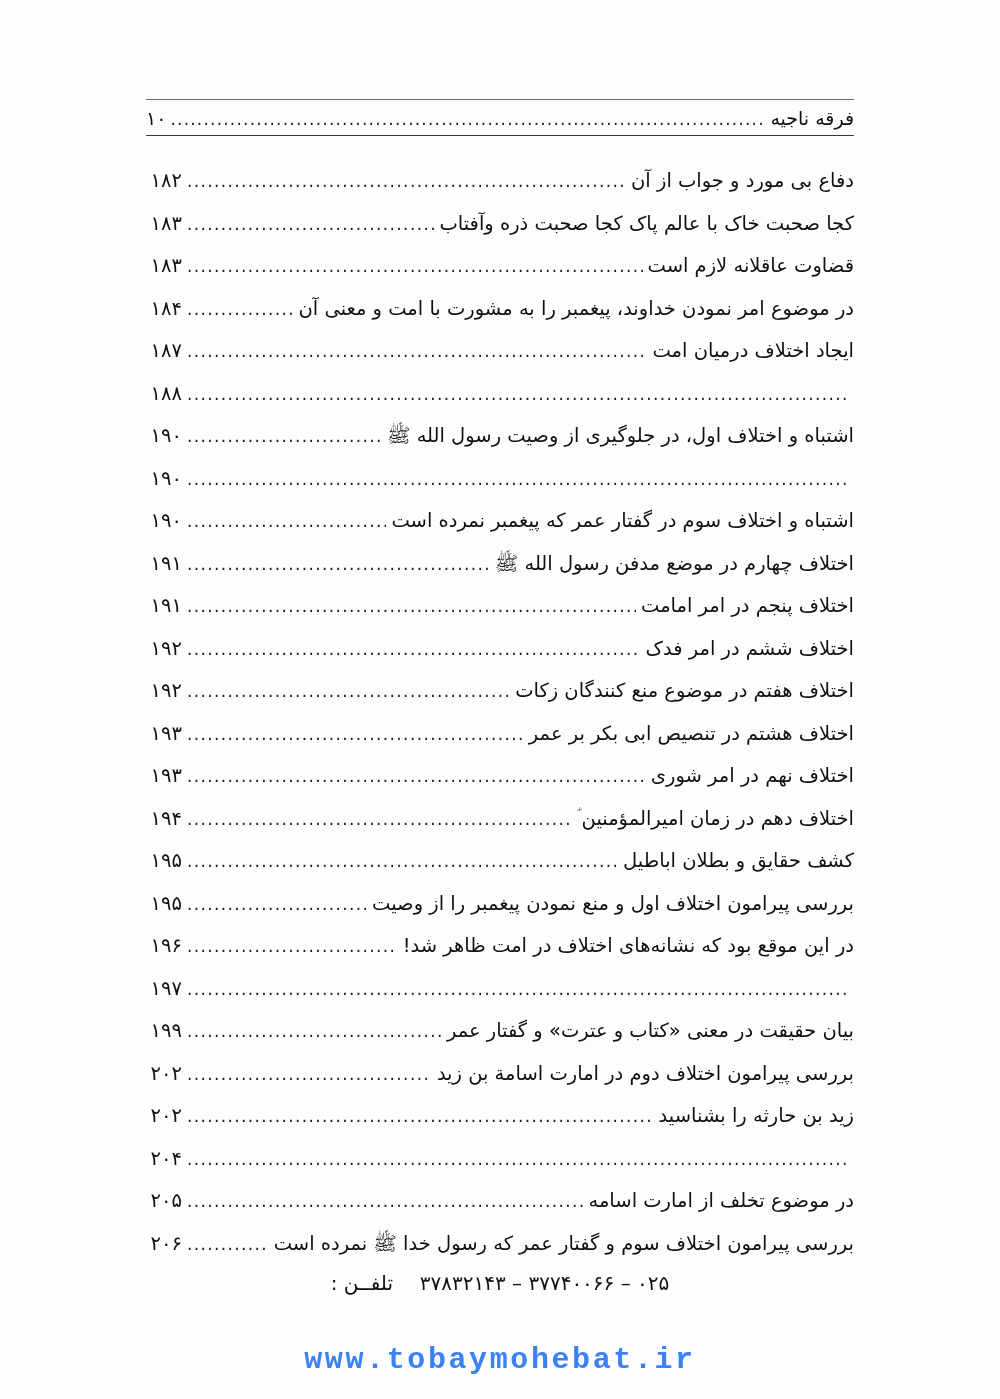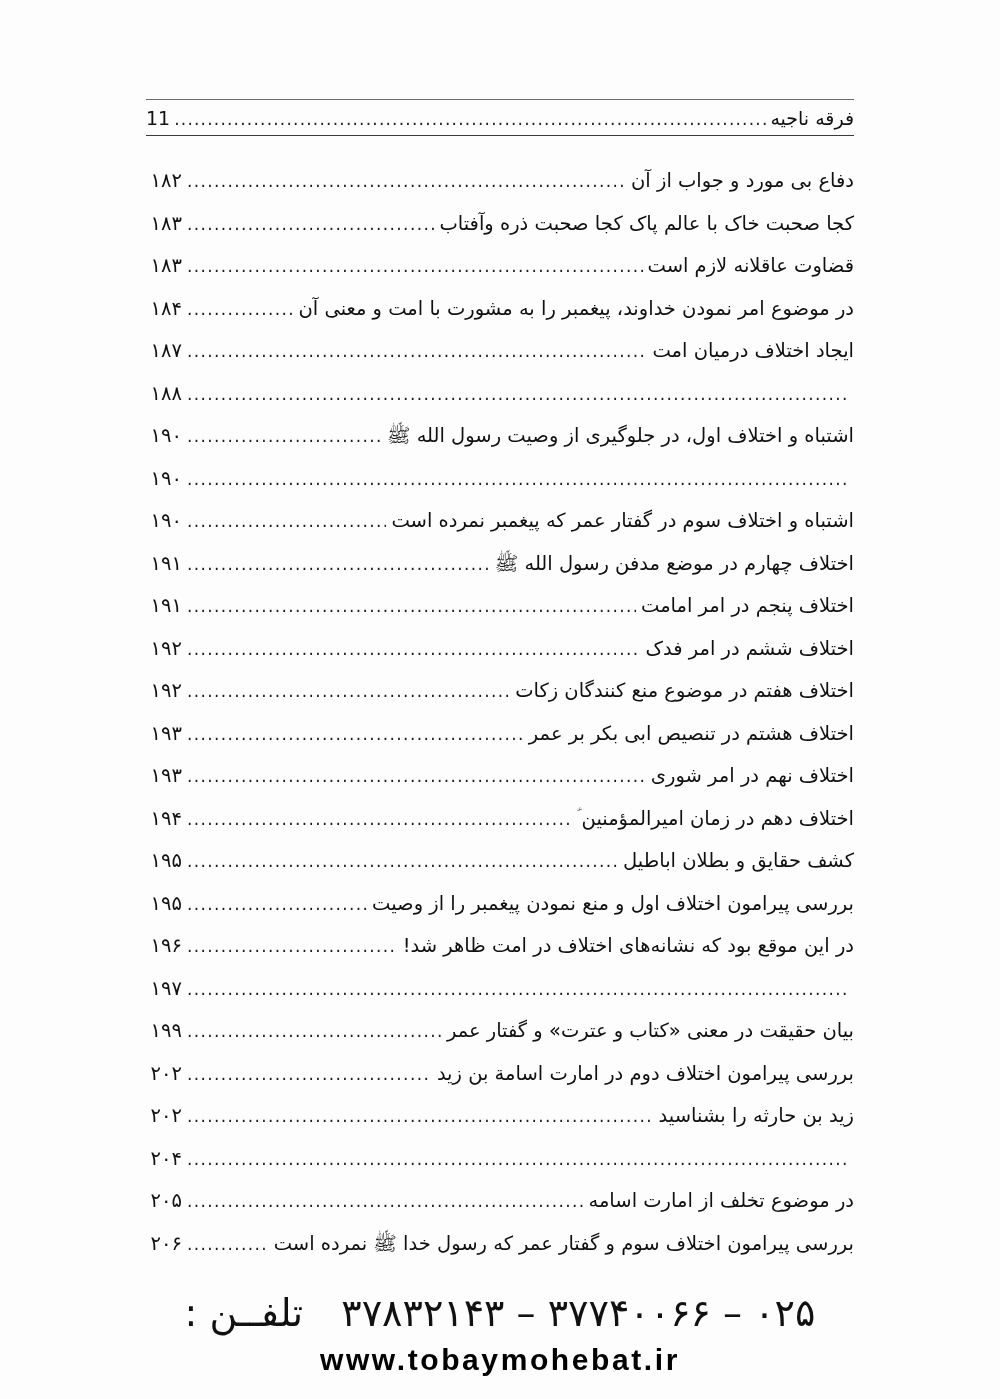--- a/index.html
+++ b/index.html
@@ -111,48 +111,48 @@
   
   .footer {
     position: absolute;
     left: 0;
     right: 0;
     bottom: 22px;
     text-align: center;
     direction: rtl;
   }
   .footer-phone {
-    font-size: 38px;
+    font-size: 20px;
     letter-spacing: 0.5px;
     color: #111;
-    margin-bottom: 8px;
     font-family: "DejaVu Sans", "Liberation Sans", sans-serif;
     display: block;
   }
   .footer-site {
     font-size: 30px;
     font-weight: 700;
     letter-spacing: 2.6px;
-    color: #000000;
+    color: #3b82f6;
     direction: ltr;
     display: block;
-    font-family: Liberation Sans, sans-serif;
+    font-family: Liberation Mono, monospace;
+    margin-top: 48px;
   }
 </style>
 </head>
 <body>
 
 <div class="page">
 
   <div class="header-block">
     <div class="rule thin"></div>
     <div class="header-row">
       <span class="header-title">فرقه ناجیه</span>
       <span class="header-leader">........................................................................................................</span>
-      <span class="header-page">11</span>
+      <span class="header-page">۱۰</span>
     </div>
     <div class="rule"></div>
   </div>
 
   <div class="toc" id="toc-list">
       <div class="toc-row">
         <span class="toc-text">دفاع بی مورد و جواب از آن</span>
         <span class="toc-leader">...........................................................................................................................................</span>
         <span class="toc-page">۱۸۲</span>
       </div>

